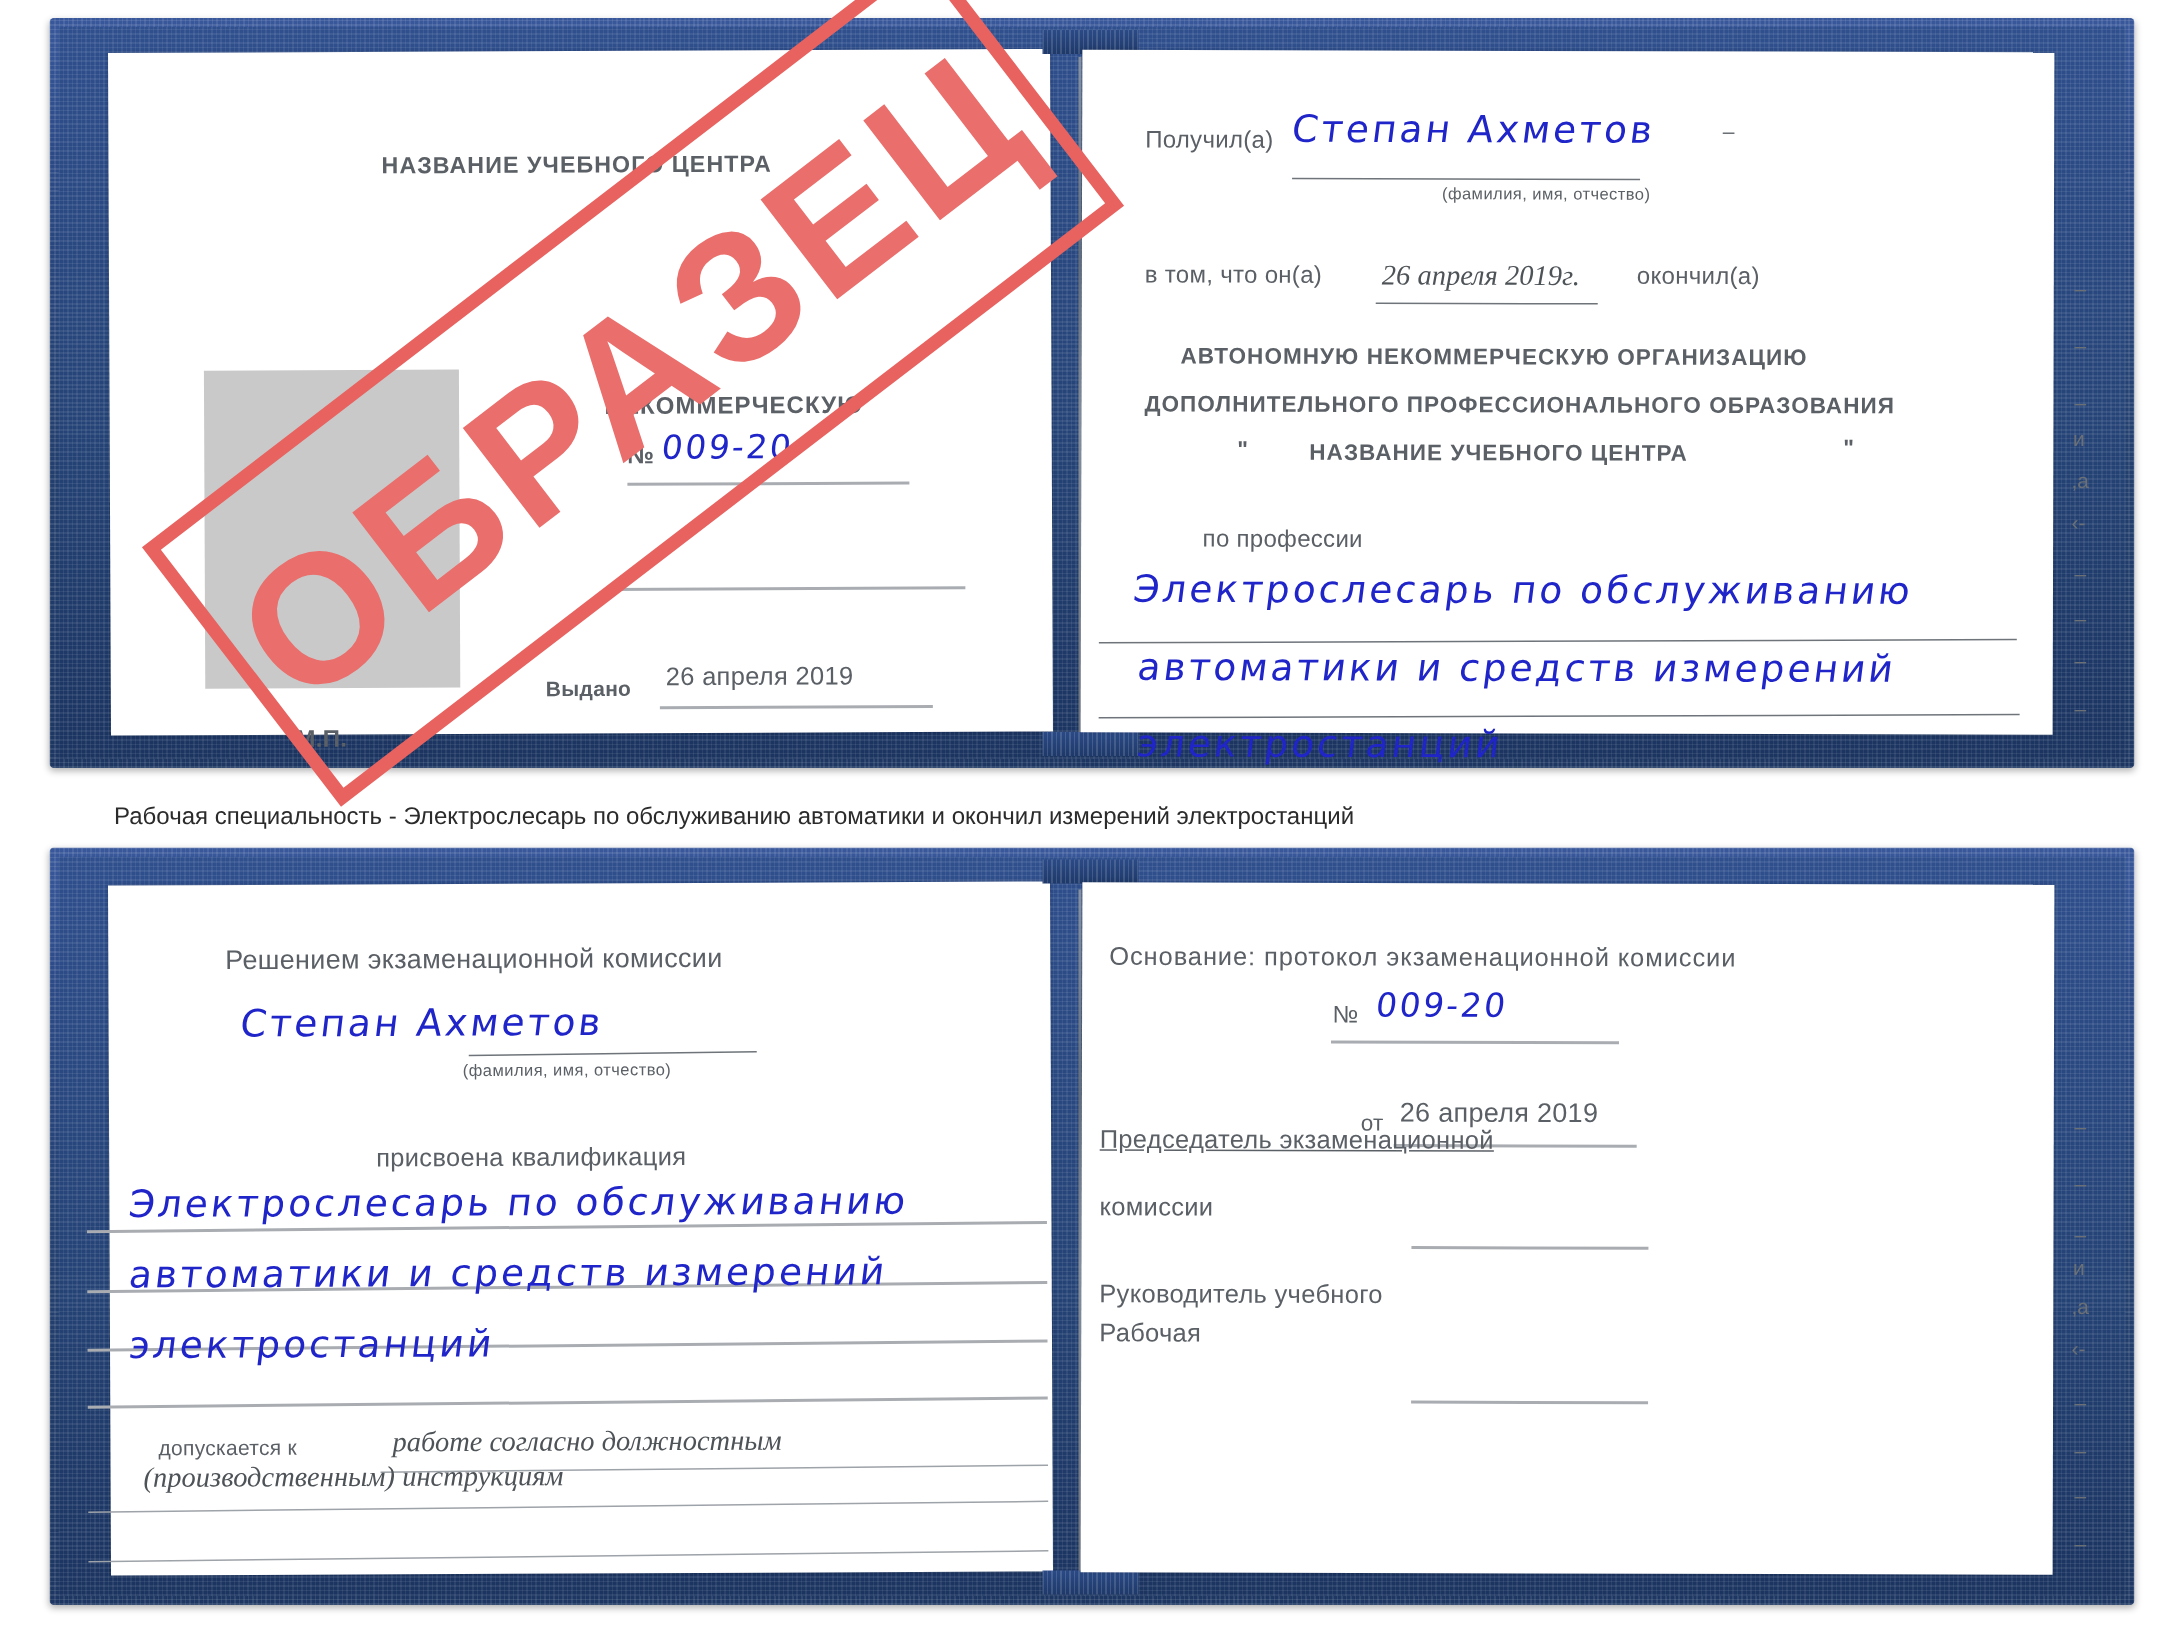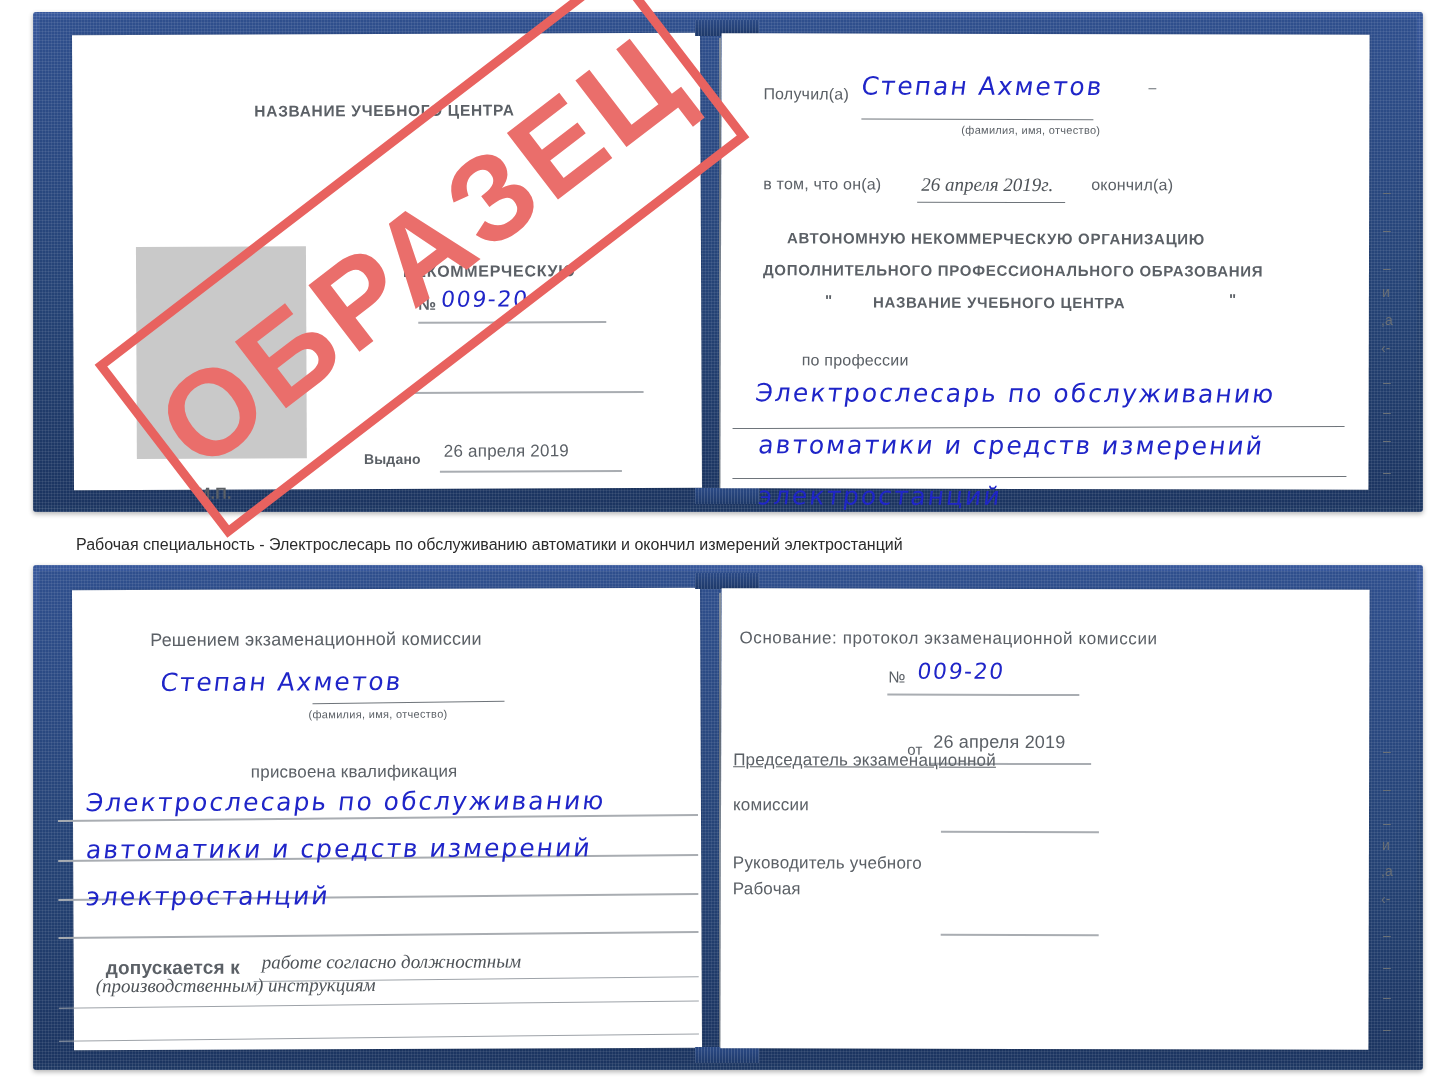--- a/index.html
+++ b/index.html
@@ -205,21 +205,21 @@
     <div class="hw lg" style="left:13px;top:198px;">Электрослесарь по обслуживанию</div>
     <div class="rule" style="left:-15px;top:228px;width:640px;transform:rotate(-0.3deg);"></div>
     <div class="rule" style="left:-15px;top:268px;width:640px;transform:rotate(-0.3deg);"></div>
 
     <div class="hw lg" style="left:13px;top:245px;">автоматики и средств измерений</div>
     <div class="rule" style="left:-15px;top:307px;width:640px;transform:rotate(-0.3deg);"></div>
 
     <div class="hw lg" style="left:13px;top:292px;">электростанций</div>
     <div class="rule" style="left:-15px;top:345px;width:640px;transform:rotate(-0.3deg);"></div>
 
-    <div class="t" style="left:32px;top:367px;font-size:19px;font-weight:bold;">допускается к</div>
+    <div class="t" style="left:32px;top:367px;font-size:14px;">допускается к</div>
     <div class="it lg" style="left:188px;top:362px;">работе согласно должностным</div>
     <div class="rule thin" style="left:180px;top:390px;width:445px;transform:rotate(-0.35deg);"></div>
     <div class="it lg" style="left:22px;top:385px;">(производственным) инструкциям</div>
     <div class="rule thin" style="left:-15px;top:415px;width:640px;transform:rotate(-0.4deg);"></div>
     <div class="rule thin" style="left:-15px;top:448px;width:640px;transform:rotate(-0.4deg);"></div>
   </div>
 
   <div class="spine-notch" style="left:662px;top:8px;width:64px;height:16px;"></div>
   <div class="spine" style="left:686px;top:28px;height:456px;"></div>
   <div class="spine-notch" style="left:662px;top:482px;width:64px;height:16px;"></div>

